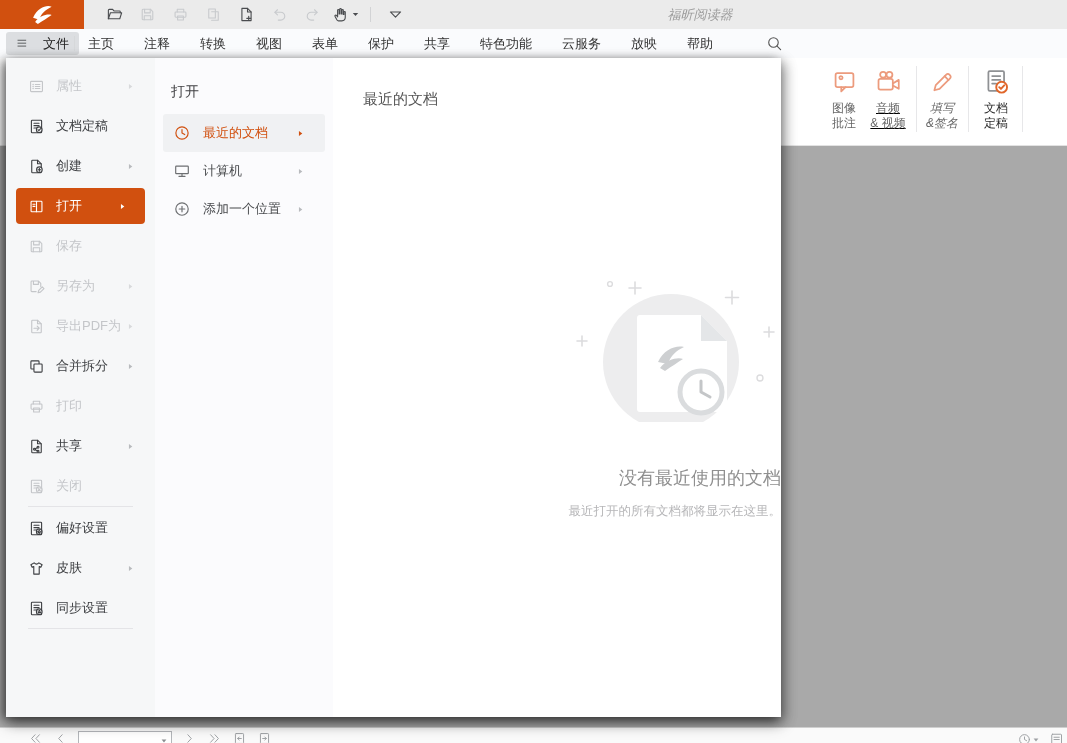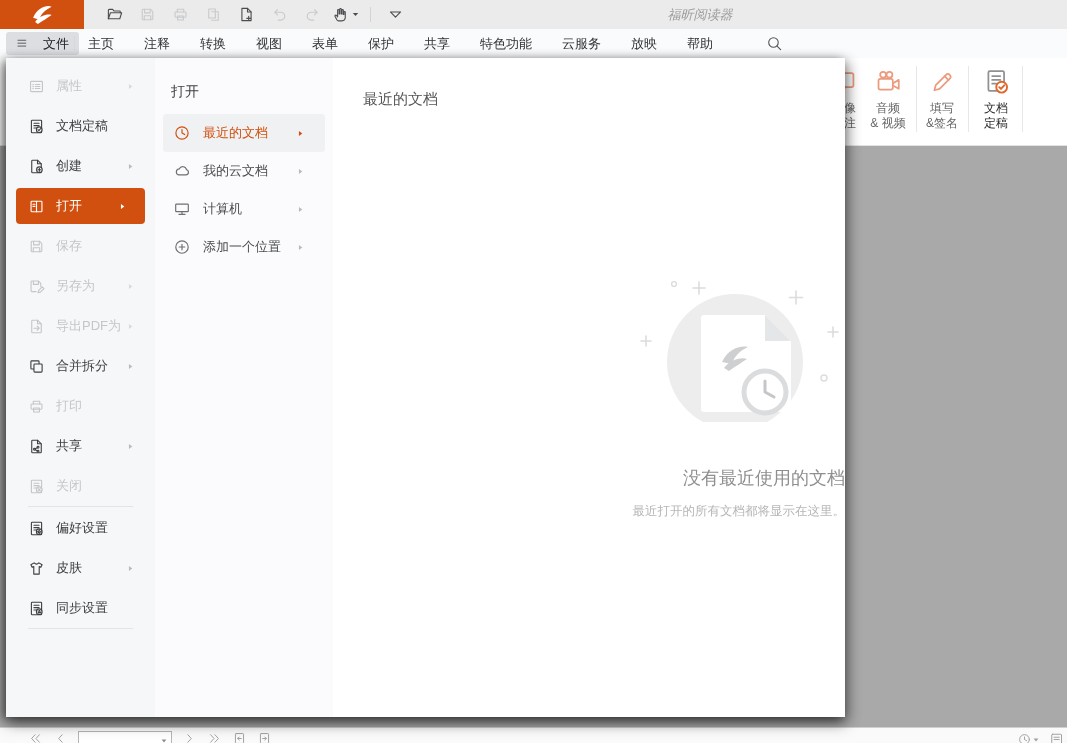--- a/index.html
+++ b/index.html
@@ -43,21 +43,21 @@
   .statusbar{position:absolute;left:0;top:727px;width:1067px;height:26px;background:#fafafa;border-top:1px solid #cfcfcf;z-index:2;}
   .nav{position:absolute;left:28px;top:3px;display:flex;align-items:center;gap:10px;color:#9da0a3;}
   .nav .icon{width:15px;height:15px;}
   .pagebox{width:92px;height:17px;background:#fff;border:1px solid #b3b6ba;position:relative;}
   .pagebox .caret{position:absolute;right:3px;top:5px;width:8px;height:8px;color:#8a8d90;}
   .sb-right{position:absolute;right:4px;top:4px;display:flex;align-items:center;gap:8px;color:#9da0a3;}
   .sb-right .icon{width:15px;height:15px;}
   .sb-right .caret{width:8px;height:8px;}
 
   
-  .panel{position:absolute;left:6px;top:58px;width:839px;height:659px;display:flex;background:#fff;z-index:50;
+  .panel{position:absolute;left:6px;top:58px;width:775px;height:659px;display:flex;background:#fff;z-index:50;
          box-shadow:-4px 2px 9px rgba(0,0,0,.38), 0 6px 14px rgba(0,0,0,.42), 4px 4px 12px rgba(0,0,0,.22);}
   .sidebar{width:149px;background:#f6f7f8;padding-top:8px;box-sizing:border-box;flex:none;}
   .side-item{height:40px;display:flex;align-items:center;padding:0 10px 0 22px;font-size:13px;color:#3d3f42;position:relative;}
   .side-item .icon{width:17px;height:17px;margin-right:11px;flex:none;}
   .side-item.disabled{color:#c4c6c9;}
   .side-item .sub{position:absolute;right:9px;width:9px;height:9px;color:#b8babd;}
   .side-item.disabled .sub{color:#d8d9db;}
   .side-item.selected{background:#d1500f;color:#fff;margin:2px 10px;height:36px;border-radius:4px;padding-left:12px;}
   .side-item.selected .sub{color:#fff;right:7px;}
   .side-divider{height:1px;margin:0 22px 1px;background:#e4e4e7;}
@@ -92,38 +92,38 @@
               <circle cx="7.4" cy="7.2" r="1.2"></circle>
               <path d="M7.6 14.2 v3.2 l3.2-3.2"></path>
             </g>
           </svg>
         </span>
         <div class="rib-label">
           <div>图像</div>
           <div>批注</div>
         </div>
       </div>
-      <div class="rib-btn" style="left: 864px;">
+      <div class="rib-btn" style="left: 864px; text-decoration: underline;">
         <span class="icon">
           <svg viewBox="0 0 20 20">
             <g stroke="currentColor" fill="none" stroke-width="1.3" stroke-linecap="round" stroke-linejoin="round">
               <rect x="2.6" y="8" width="10.6" height="8" rx="1.4"></rect>
               <path d="M13.2 11.4 L17.6 8.8 v6.6 L13.2 12.9"></path>
               <circle cx="6" cy="5" r="2.2"></circle>
               <circle cx="10.7" cy="5" r="2.2"></circle>
             </g>
           </svg>
         </span>
         <div class="rib-label">
           <div>音频</div>
           <div>&amp; 视频</div>
         </div>
       </div>
       <div class="rib-sep" style="left: 916px;"></div>
-      <div class="rib-btn" style="left: 918px;">
+      <div class="rib-btn" style="left: 918px; font-style: italic;">
         <span class="icon">
           <svg viewBox="0 0 20 20">
             <g stroke="currentColor" fill="none" stroke-width="1.3" stroke-linecap="round" stroke-linejoin="round">
               <path d="M4 16.5 l1-3.8 7.8-7.8 a1.6 1.6 0 0 1 2.3 0 l.5.5 a1.6 1.6 0 0 1 0 2.3 l-7.8 7.8 z"></path>
               <path d="M11.6 6.1 l2.8 2.8"></path>
             </g>
           </svg>
         </span>
         <div class="rib-label">
           <div>填写</div>
@@ -593,35 +593,20 @@
           <div class="open-item selected">
             <span class="icon">
               <svg viewBox="0 0 20 20">
                 <g stroke="currentColor" fill="none" stroke-width="1.3" stroke-linecap="round" stroke-linejoin="round">
                   <circle cx="10" cy="10" r="6.8"></circle>
                   <path d="M10 6.2 V10 l3 1.8"></path>
                 </g>
               </svg>
             </span>
             <span>最近的文档</span>
-            <span class="icon sub">
-              <svg viewBox="0 0 20 20">
-                <path d="M6.5 4.5 L14 10 L6.5 15.5 Z" fill="currentColor"></path>
-              </svg>
-            </span>
-          </div>
-          <div class="open-item">
-            <span class="icon">
-              <svg viewBox="0 0 20 20">
-                <g stroke="currentColor" fill="none" stroke-width="1.3" stroke-linecap="round" stroke-linejoin="round">
-                  <path d="M6 14.3 h8.3 a2.9 2.9 0 0 0 .7-5.7 A4.3 4.3 0 0 0 6.9 7.7 3.4 3.4 0 0 0 6 14.3 z"></path>
-                </g>
-              </svg>
-            </span>
-            <span>我的云文档</span>
             <span class="icon sub">
               <svg viewBox="0 0 20 20">
                 <path d="M6.5 4.5 L14 10 L6.5 15.5 Z" fill="currentColor"></path>
               </svg>
             </span>
           </div>
           <div class="open-item">
             <span class="icon">
               <svg viewBox="0 0 20 20">
                 <g stroke="currentColor" fill="none" stroke-width="1.3" stroke-linecap="round" stroke-linejoin="round">

